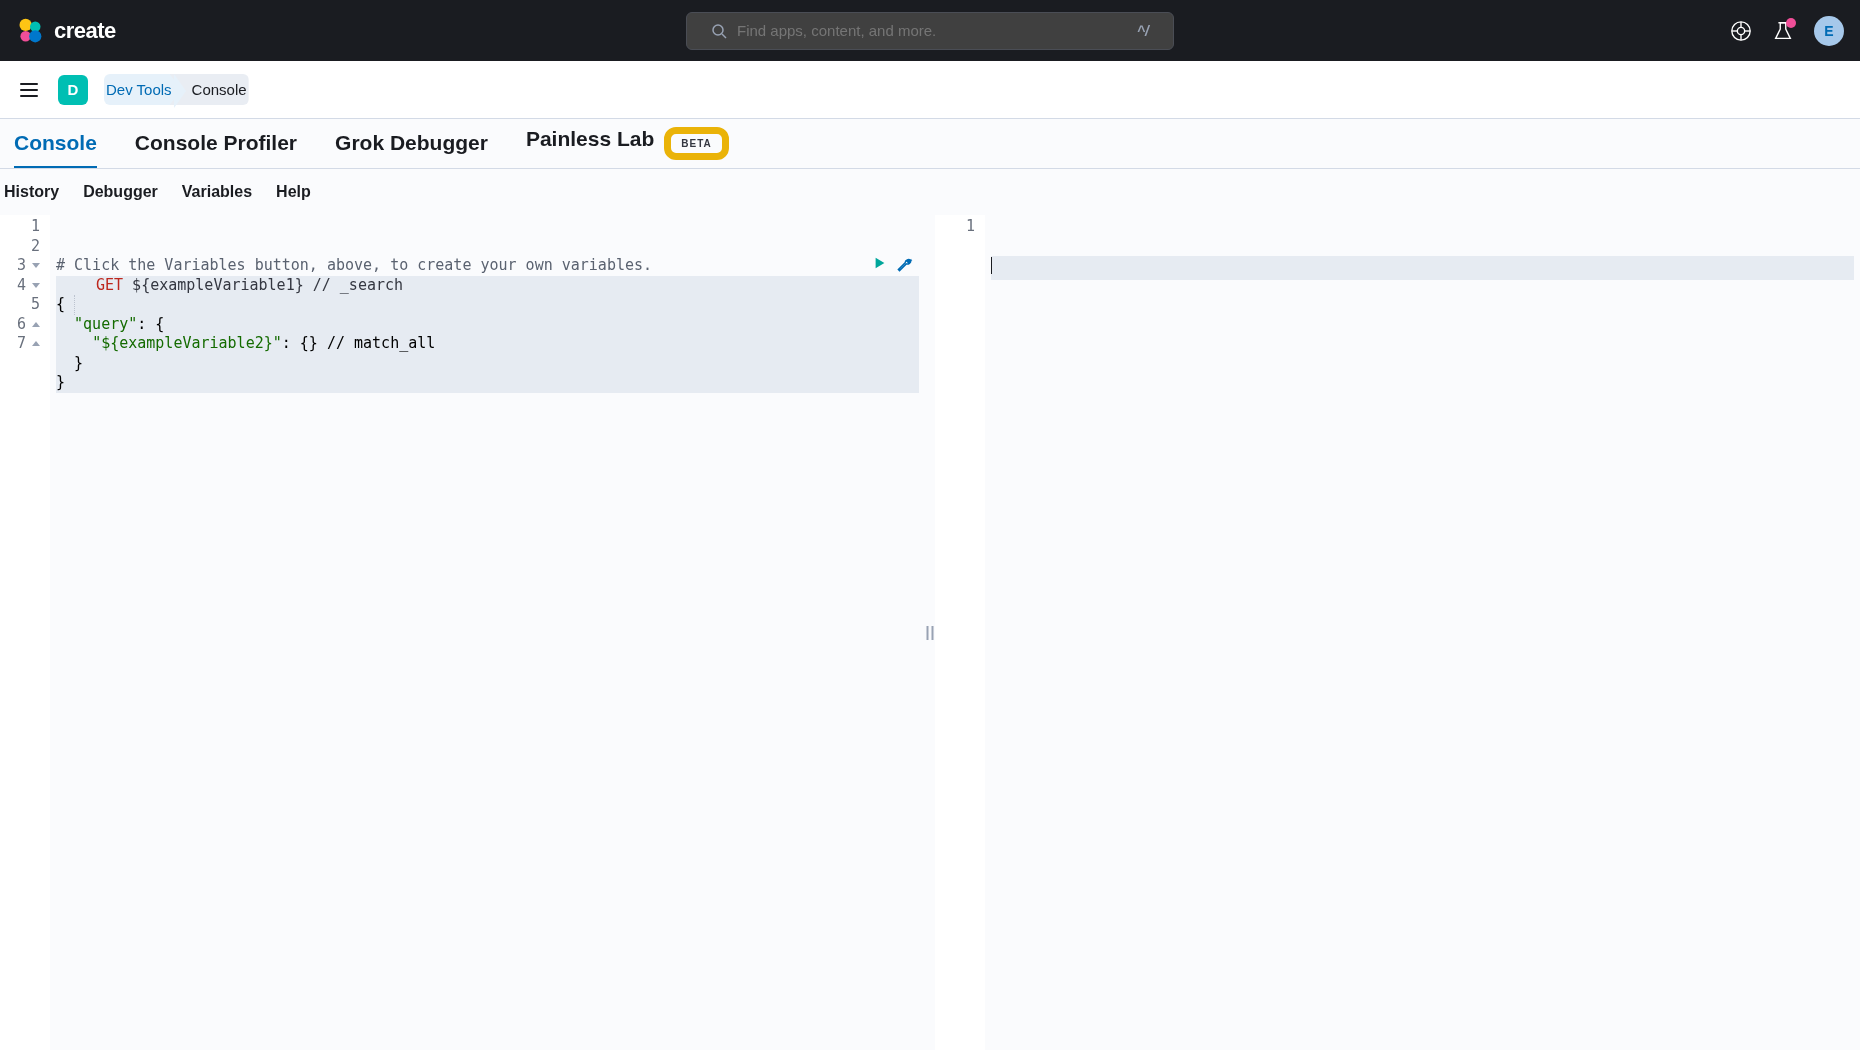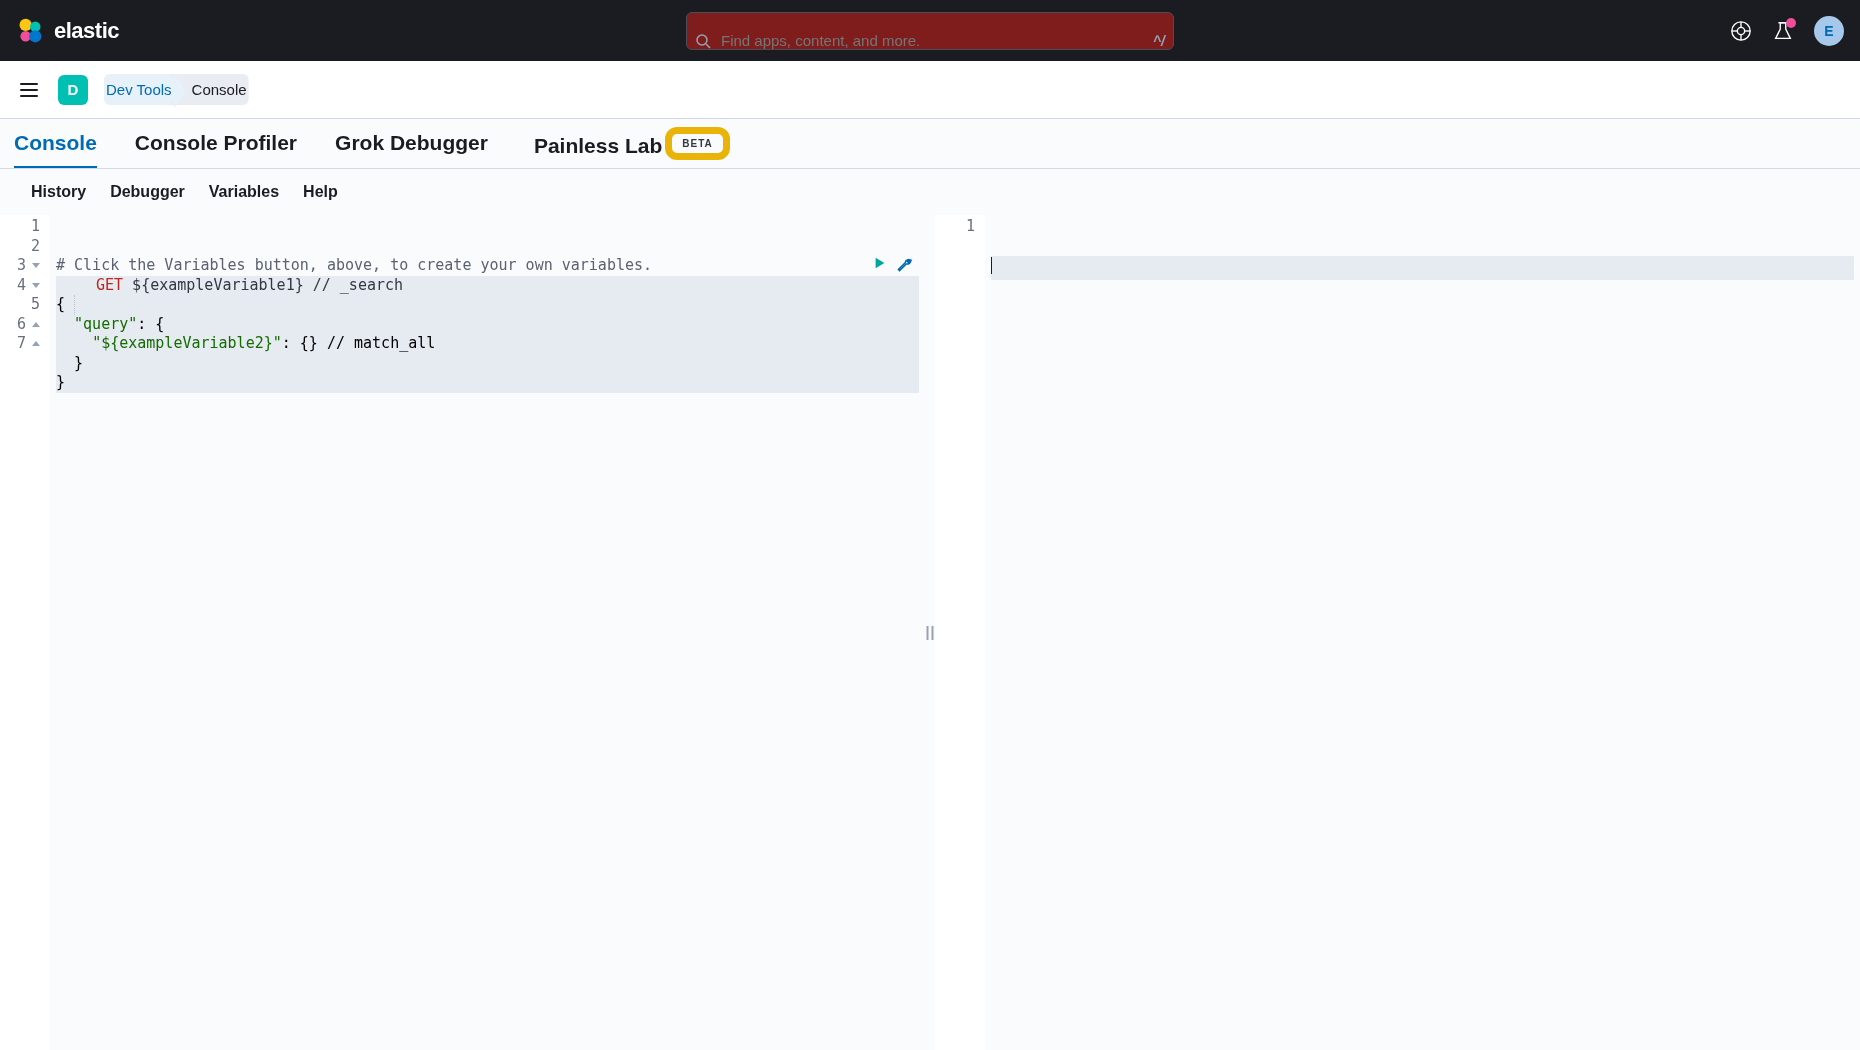--- a/index.html
+++ b/index.html
@@ -38,26 +38,26 @@
     .search-wrapper {
       position: absolute;
       left: 50%;
       transform: translateX(-50%);
       display: flex;
       align-items: center;
     }
     .search-box {
       width: 488px;
       height: 38px;
-      background: #7f1d1d;
+      background: #404040;
       border: 1px solid #4a4d55;
       border-radius: 6px;
       display: flex;
-      align-items: flex-end;
-      padding: 0 8px;
+      align-items: center;
+      padding: 0 24px;
       gap: 10px;
       position: relative;
     }
     .search-icon { width: 16px; height: 16px; }
     .search-input {
       flex: 1;
       background: transparent;
       border: none;
       color: #98a2b3;
       font-size: 15px;
@@ -191,40 +191,39 @@
       display: flex;
       align-items: center;
       border-bottom: 2px solid transparent;
     }
     .tab.active {
       color: #006bb4;
       border-bottom: 2px solid #006bb4;
     }
     .tab-badge {
       display: flex;
-      align-items: flex-end;
-      gap: 3px;
-      margin-left: 8px;
+      align-items: flex-start;
+      gap: 10px;
     }
     .badge {
       font-size: 10px;
       font-weight: 700;
       letter-spacing: 1px;
       padding: 4px 10px;
       border: 7px solid #eab308;
       border-radius: 12px;
       color: #343741;
     }
     
     
     .sub-actions {
       height: 46px;
       display: flex;
       align-items: center;
-      padding: 0 31px;
+      padding: 0 4px;
       gap: 24px;
       background: #fafbfd;
     }
     .sub-action {
       font-size: 16px;
       font-weight: 700;
       color: #1a1c21;
       cursor: pointer;
     }
     
@@ -351,21 +350,21 @@
 <div class="header">
   <div class="logo-section">
     <div class="elastic-logo">
       <svg viewBox="0 0 32 32" width="28" height="28">
         <circle cx="11" cy="9" r="7" fill="#fec514"></circle>
         <circle cx="22" cy="11" r="6" fill="#00bfb3"></circle>
         <circle cx="11" cy="22" r="6" fill="#f04e98"></circle>
         <circle cx="22" cy="22" r="7" fill="#0077cc"></circle>
       </svg>
     </div>
-    <span class="logo-text">elastic</span>
+    <span class="logo-text">create</span>
   </div>
 
   <div class="search-wrapper">
     <div class="search-box">
       <span class="search-icon">
         <svg viewBox="0 0 16 16" width="16" height="16" fill="none" stroke="#98a2b3" stroke-width="1.5">
           <circle cx="7" cy="7" r="5"></circle>
           <line x1="11" y1="11" x2="15" y2="15"></line>
         </svg>
       </span>

